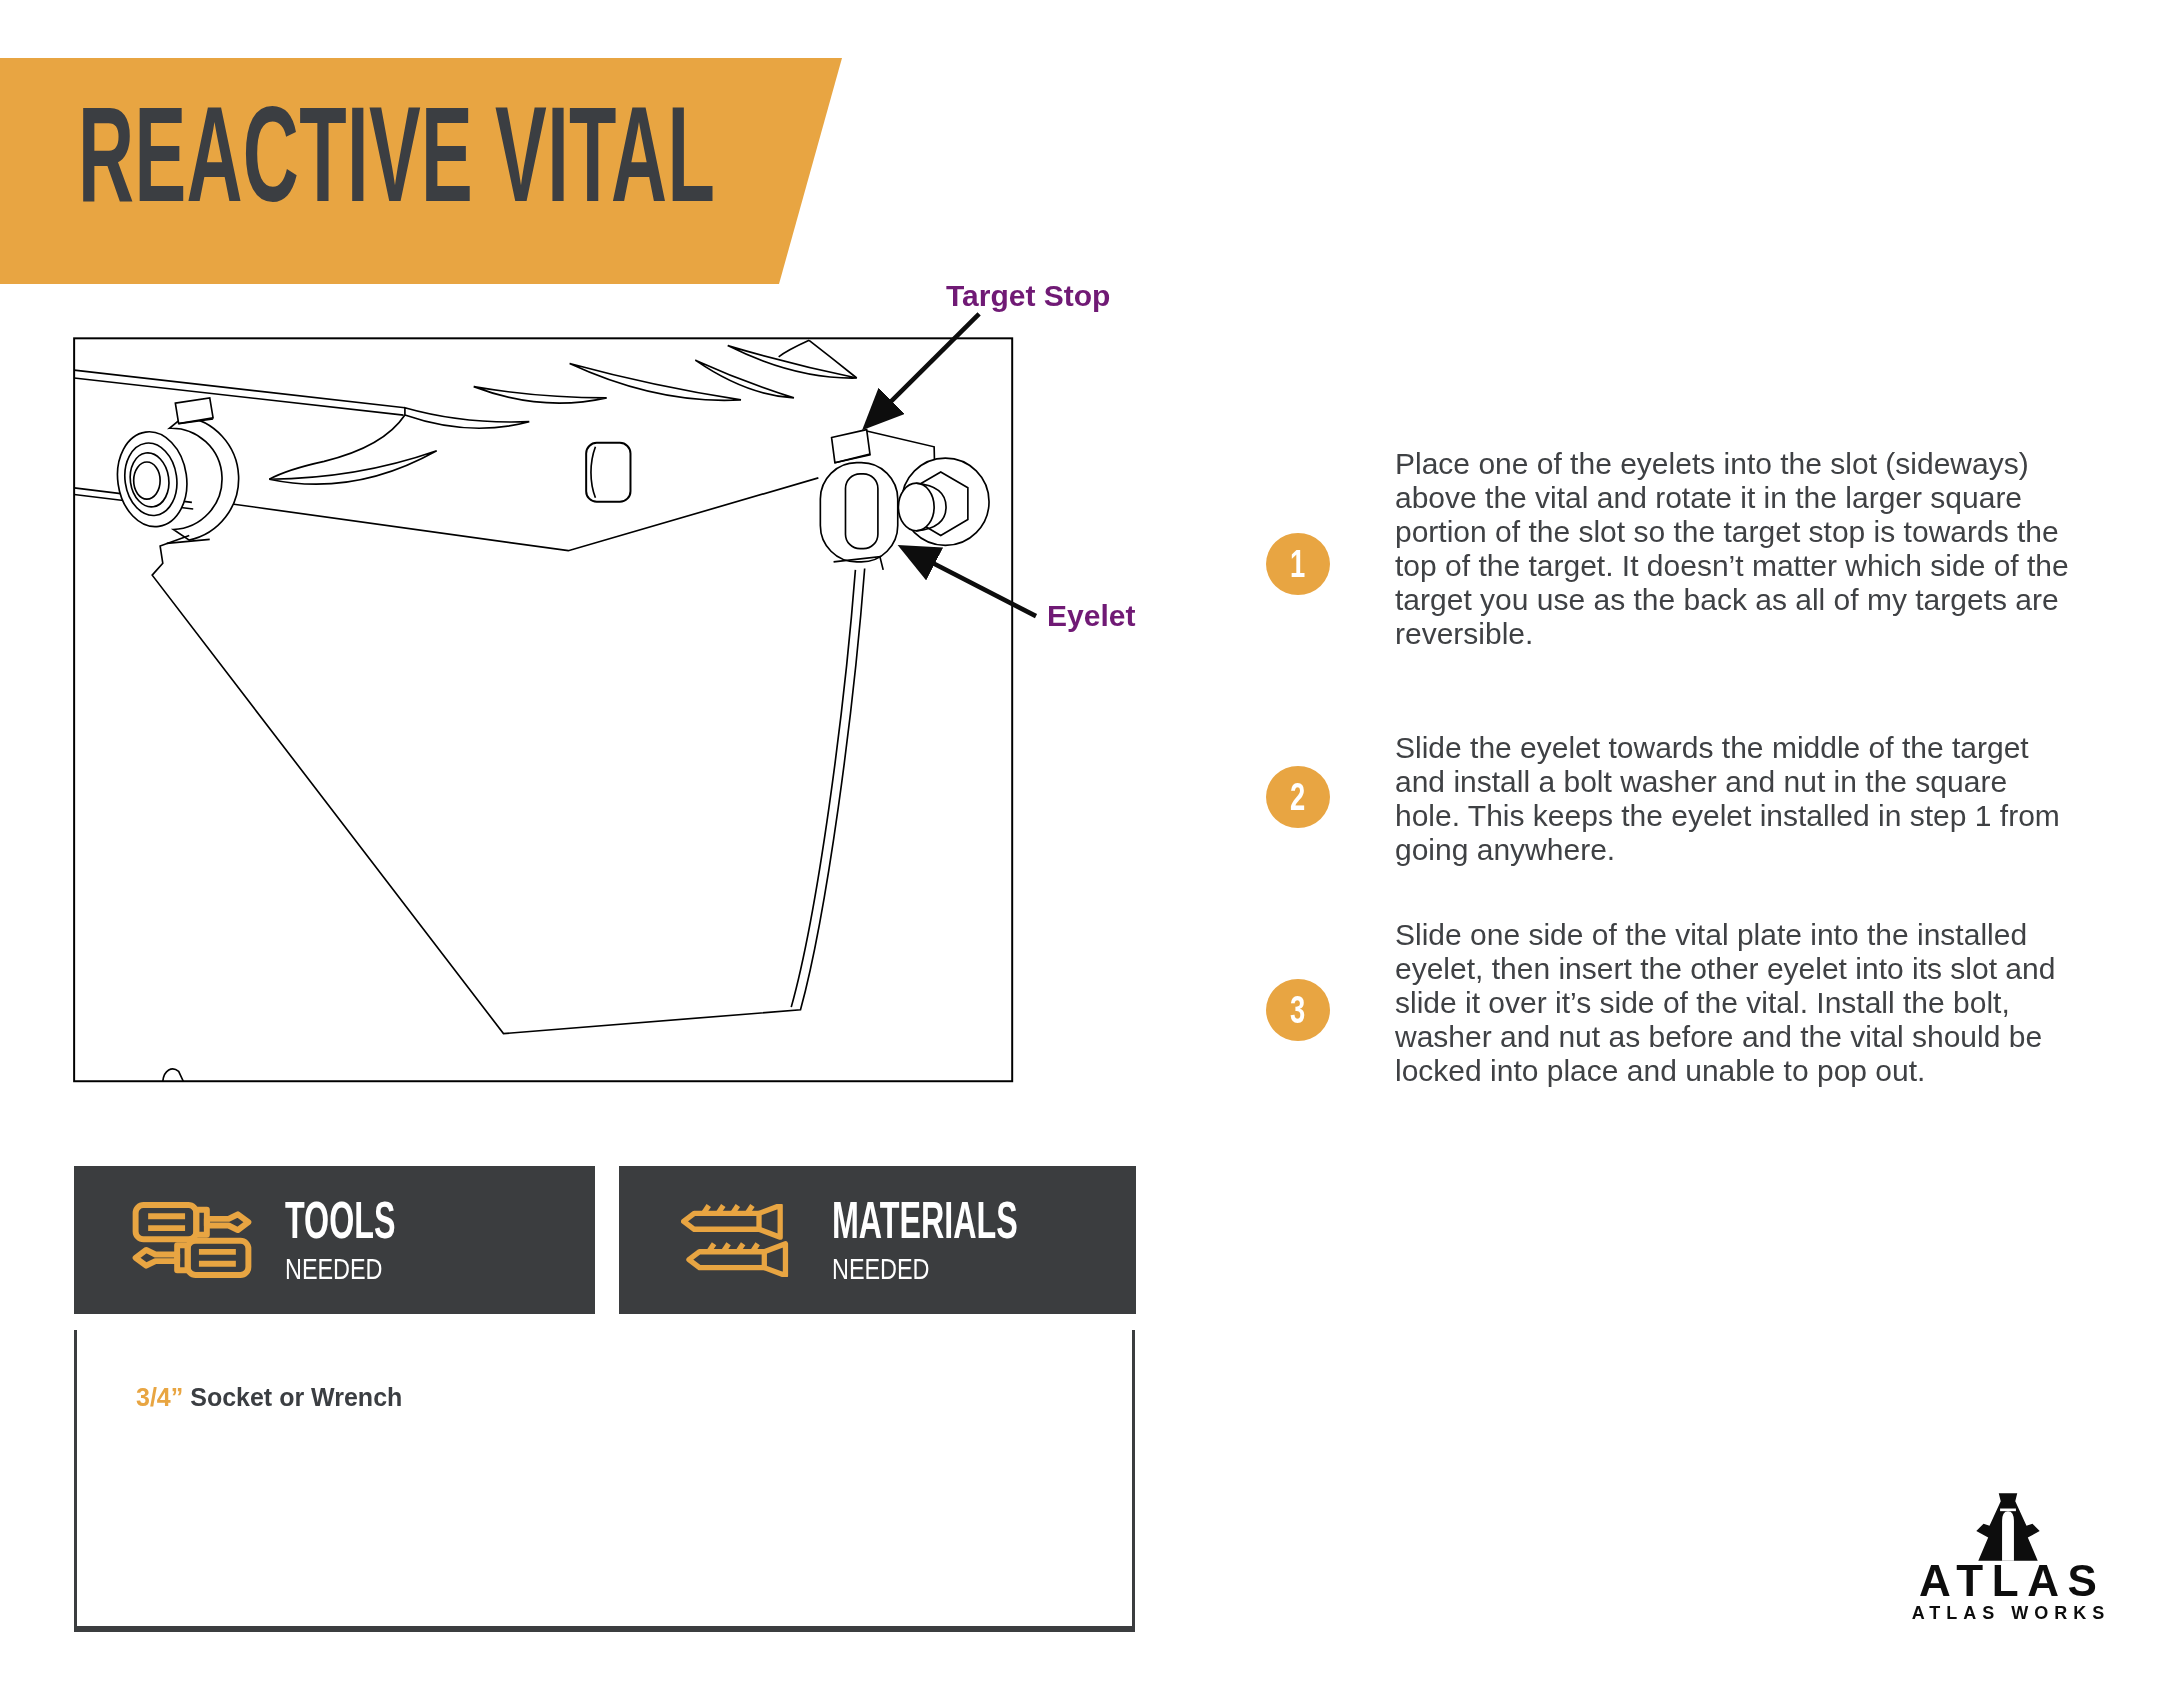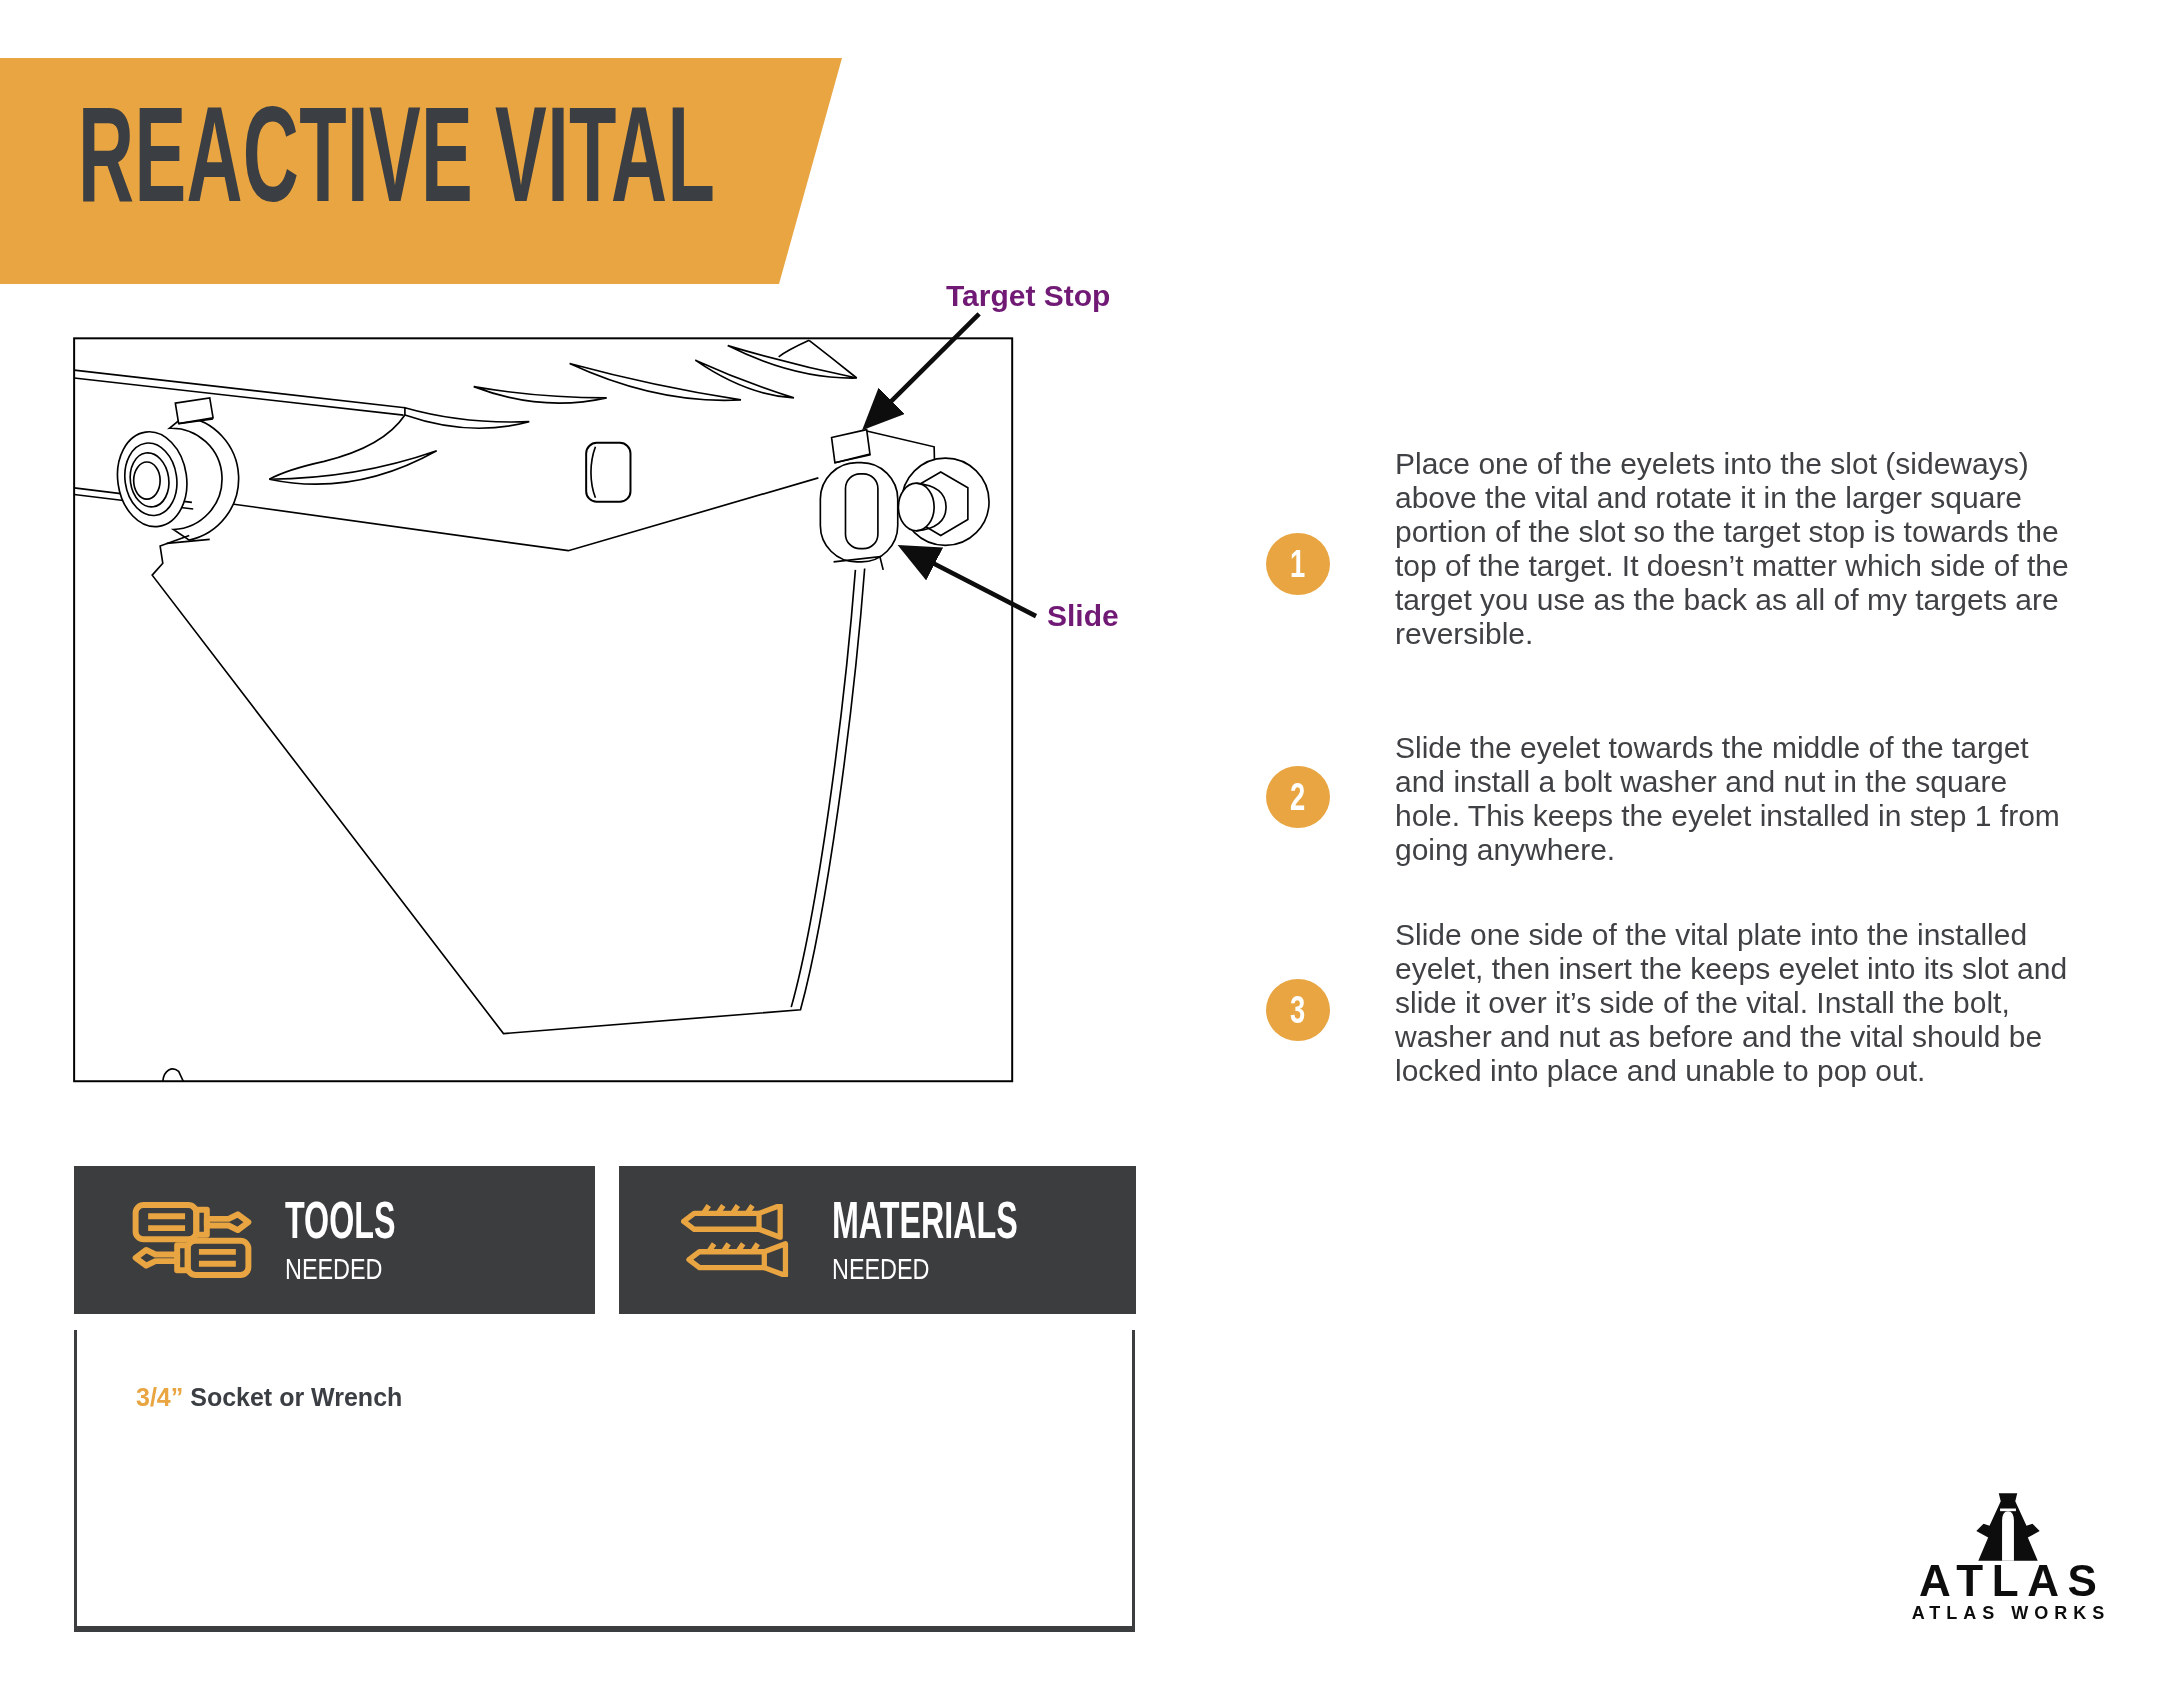--- a/index.html
+++ b/index.html
@@ -121,30 +121,30 @@
     <polygon class="shape" points="1157,282 1210,270 1215,307 1162,320"></polygon>
     <path class="ln" d="M1162,320 L1216,308"></path>
     <path class="ln" d="M1160,470 L1230,462 L1235,482"></path>
   </g>
 
   <line class="arrow" x1="1380" y1="95" x2="1212" y2="262" marker-end="url(#ah)"></line>
   <line class="arrow" x1="1466" y1="552" x2="1268" y2="450" marker-end="url(#ah)"></line>
 </svg>
 
 <div class="abs callout" id="lbl-target-stop">Target Stop</div>
-<div class="abs callout" id="lbl-eyelet">Slide</div>
+<div class="abs callout" id="lbl-eyelet">Eyelet</div>
 
 <div class="abs badge" id="badge-1"><span>1</span></div>
 <div class="abs step-text" id="text-1">Place one of the eyelets into the slot (sideways) above the vital and rotate it in the larger square portion of the slot so the target stop is towards the top of the target. It doesn’t matter which side of the target you use as the back as all of my targets are reversible.</div>
 
 <div class="abs badge" id="badge-2"><span>2</span></div>
 <div class="abs step-text" id="text-2">Slide the eyelet towards the middle of the target and install a bolt washer and nut in the square hole. This keeps the eyelet installed in step 1 from going anywhere.</div>
 
 <div class="abs badge" id="badge-3"><span>3</span></div>
-<div class="abs step-text" id="text-3">Slide one side of the vital plate into the installed eyelet, then insert the keeps eyelet into its slot and slide it over it’s side of the vital. Install the bolt, washer and nut as before and the vital should be locked into place and unable to pop out.</div>
+<div class="abs step-text" id="text-3">Slide one side of the vital plate into the installed eyelet, then insert the other eyelet into its slot and slide it over it’s side of the vital. Install the bolt, washer and nut as before and the vital should be locked into place and unable to pop out.</div>
 
 <div class="abs" id="list-box"></div>
 
 <div class="abs hdr" id="tools-hdr">
   <svg class="hdr-icon" width="122" height="78" viewBox="0 0 185 118">
     <g fill="none" stroke="#E8A542" stroke-width="9" stroke-linejoin="round">
       <rect x="7" y="6" width="92" height="52" rx="12"></rect>
       <line x1="26" y1="23" x2="82" y2="23"></line>
       <line x1="26" y1="41" x2="82" y2="41"></line>
       <rect x="99" y="13" width="16" height="38"></rect>

